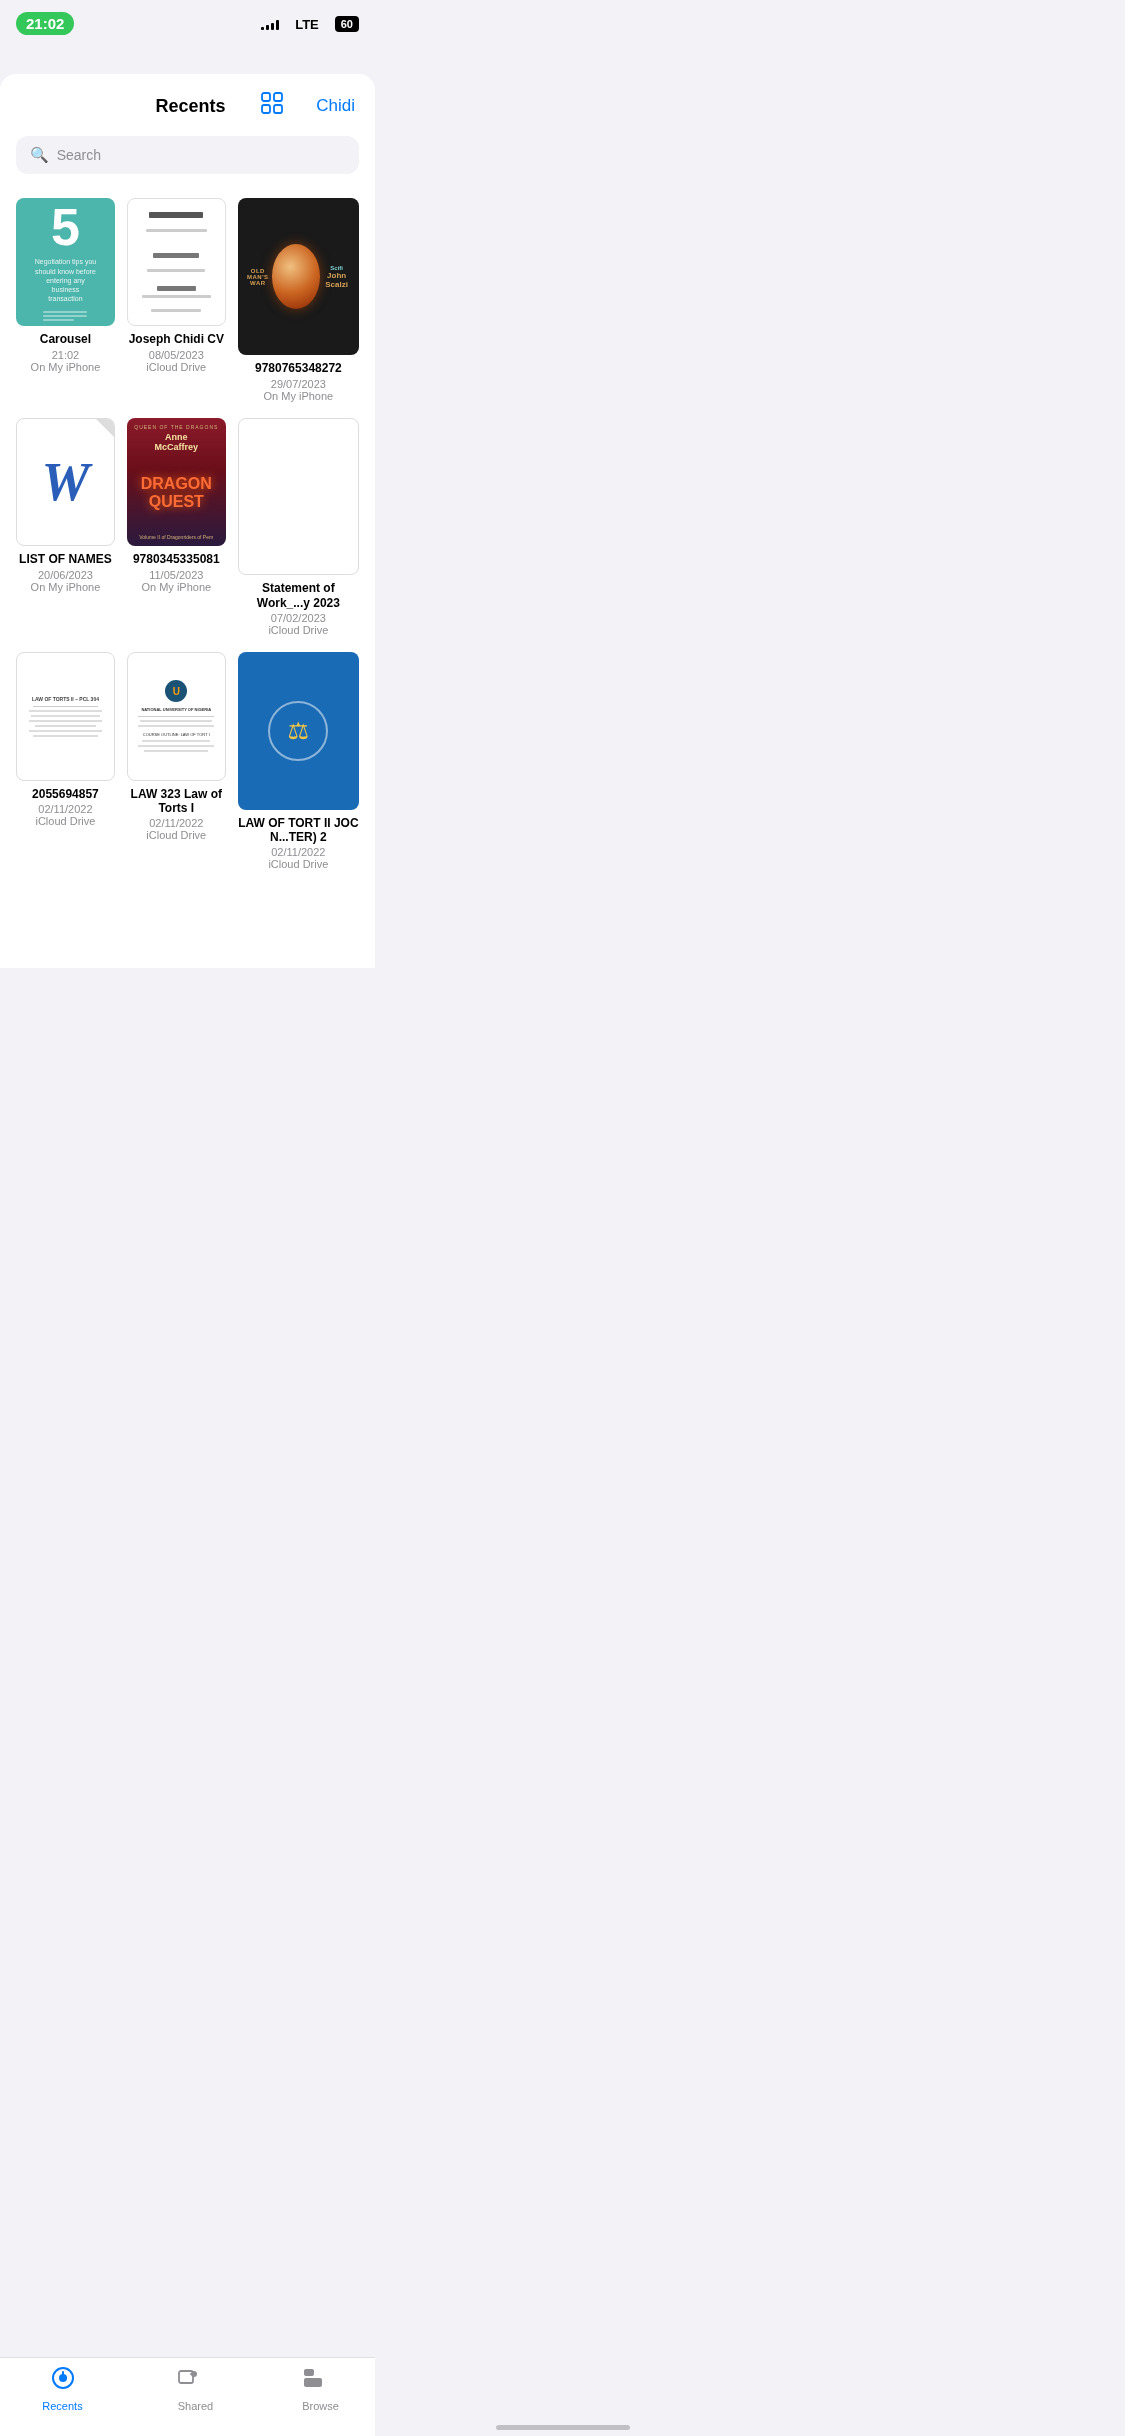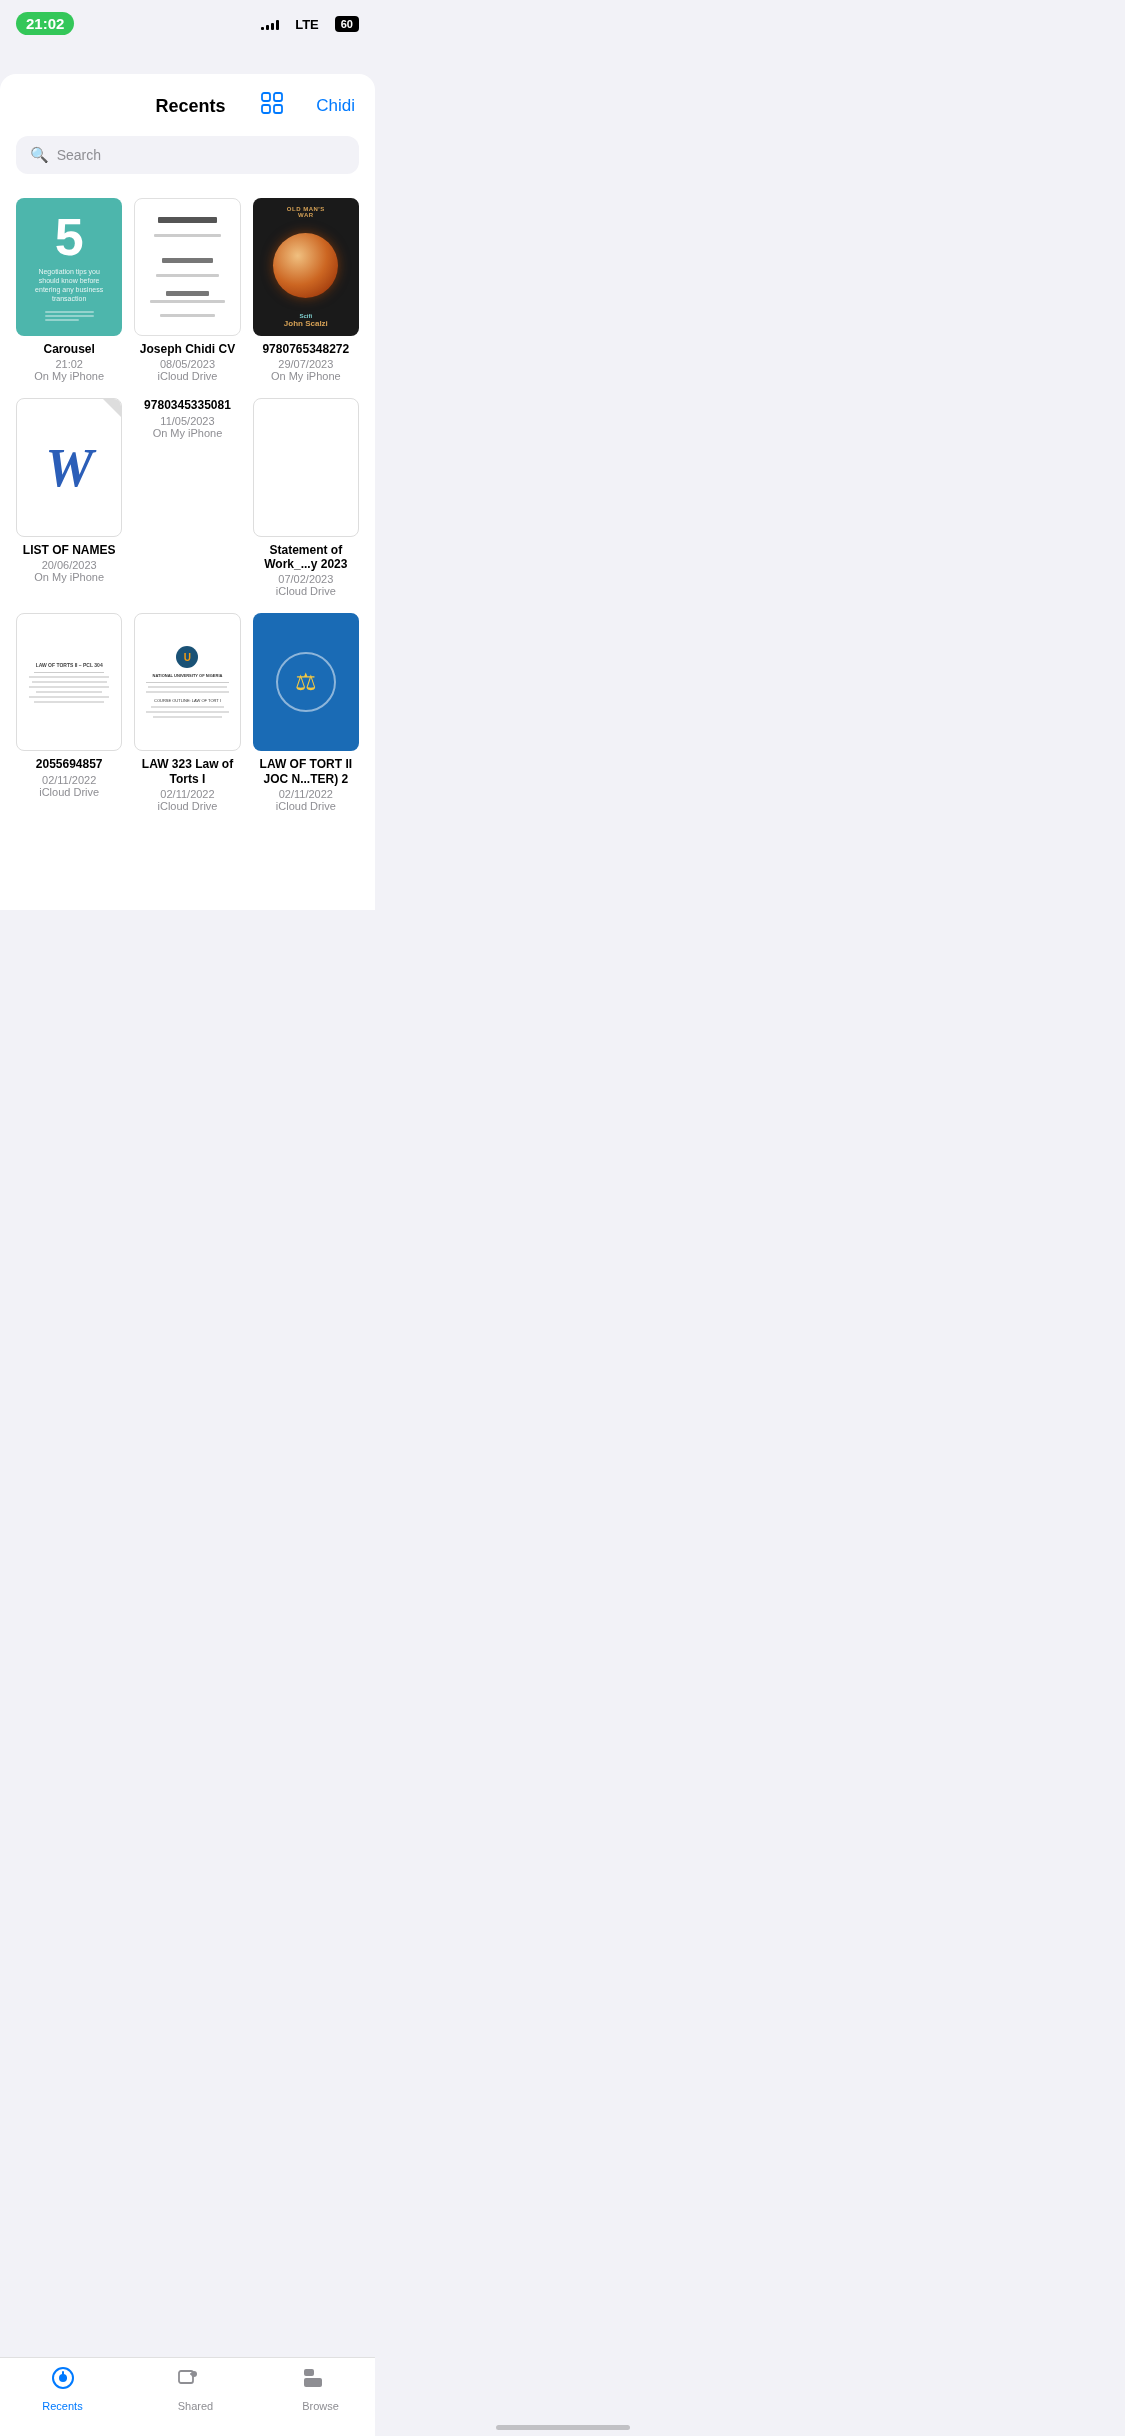--- a/index.html
+++ b/index.html
@@ -311,21 +311,21 @@
         <div style="height:3px;background:#ccc;border-radius:1px;width:90%;"></div>
         <div style="height:3px;background:#ccc;border-radius:1px;"></div>
         <div style="height:3px;background:#ccc;border-radius:1px;width:65%;"></div>
       </div>
       <div class="file-name">Joseph Chidi CV</div>
       <div class="file-date">08/05/2023</div>
       <div class="file-location">iCloud Drive</div>
     </div>
 
     <div class="file-item">
-      <div class="file-thumb" style="background:#1a1a1a;border-radius:8px;width:100%;aspect-ratio:0.77;display:flex;flex-direction:column;align-items:center;justify-content:space-between;padding:8px 6px;">
+      <div class="file-thumb" style="background:#1a1a1a;border-radius:8px;width:100%;aspect-ratio:0.77;display:flex;flex-direction:row;align-items:center;justify-content:space-between;padding:8px 6px;">
         <div style="color:#d4a055;font-size:6px;text-transform:uppercase;letter-spacing:0.5px;text-align:center;font-weight:600;">Old Man's<br>War</div>
         <div style="width:65px;height:65px;border-radius:50%;background:radial-gradient(circle at 38% 35%, #f0c080, #cc6622, #882200);margin:2px 0;box-shadow:0 0 12px rgba(200,80,0,0.5);"></div>
         <div style="text-align:center;">
           <div style="color:#7ecece;font-size:6px;font-weight:600;">Scifi</div>
           <div style="color:#d4a055;font-size:8px;font-weight:700;">John Scalzi</div>
         </div>
       </div>
       <div class="file-name">9780765348272</div>
       <div class="file-date">29/07/2023</div>
       <div class="file-location">On My iPhone</div>
@@ -335,20 +335,30 @@
       <div class="file-thumb" style="background:white;border:1px solid #ddd;border-radius:8px;width:100%;aspect-ratio:0.77;display:flex;align-items:center;justify-content:center;position:relative;">
         <div style="position:absolute;top:0;right:0;width:0;height:0;border-style:solid;border-width:0 18px 18px 0;border-color:transparent #ddd transparent transparent;"></div>
         <span style="font-size:54px;font-weight:900;color:#2b5eb8;font-style:italic;font-family:Georgia,serif;">W</span>
       </div>
       <div class="file-name">LIST OF NAMES</div>
       <div class="file-date">20/06/2023</div>
       <div class="file-location">On My iPhone</div>
     </div>
 
     <div class="file-item">
+      <div class="file-thumb" style="background:linear-gradient(180deg,#8b1a2a 0%,#6b0f1a 40%,#2a1a3e 100%);border-radius:8px;width:100%;aspect-ratio:0.77;display:flex;flex-direction:column;align-items:center;justify-content:space-between;padding:6px 4px;">
+        <div style="text-align:center;">
+          <div style="color:#d4af7a;font-size:5px;text-transform:uppercase;letter-spacing:1px;">Queen of the Dragons</div>
+          <div style="color:#f5e0a0;font-size:9px;font-weight:700;margin-top:2px;">Anne<br>McCaffrey</div>
+        </div>
+        <div style="text-align:center;">
+          <div style="color:#ff6b35;font-size:16px;font-weight:900;text-transform:uppercase;text-shadow:0 0 10px rgba(255,100,0,0.9);line-height:1.1;">DRAGON<br>QUEST</div>
+        </div>
+        <div style="color:#d4af7a;font-size:5px;text-align:center;">Volume II of Dragonriders of Pern</div>
+      </div>
       <div class="file-name">9780345335081</div>
       <div class="file-date">11/05/2023</div>
       <div class="file-location">On My iPhone</div>
     </div>
 
     <div class="file-item">
       <div class="file-thumb" style="background:white;border:1px solid #ddd;border-radius:8px;width:100%;aspect-ratio:0.77;display:flex;flex-direction:column;padding:6px;gap:2px;overflow:hidden;">
         <div style="display:grid;grid-template-columns:repeat(5,1fr);gap:1px;flex:1;">
           <div style="height:5px;background:#bbb;border-radius:1px;"></div>
           <div style="height:5px;background:#bbb;border-radius:1px;"></div>

